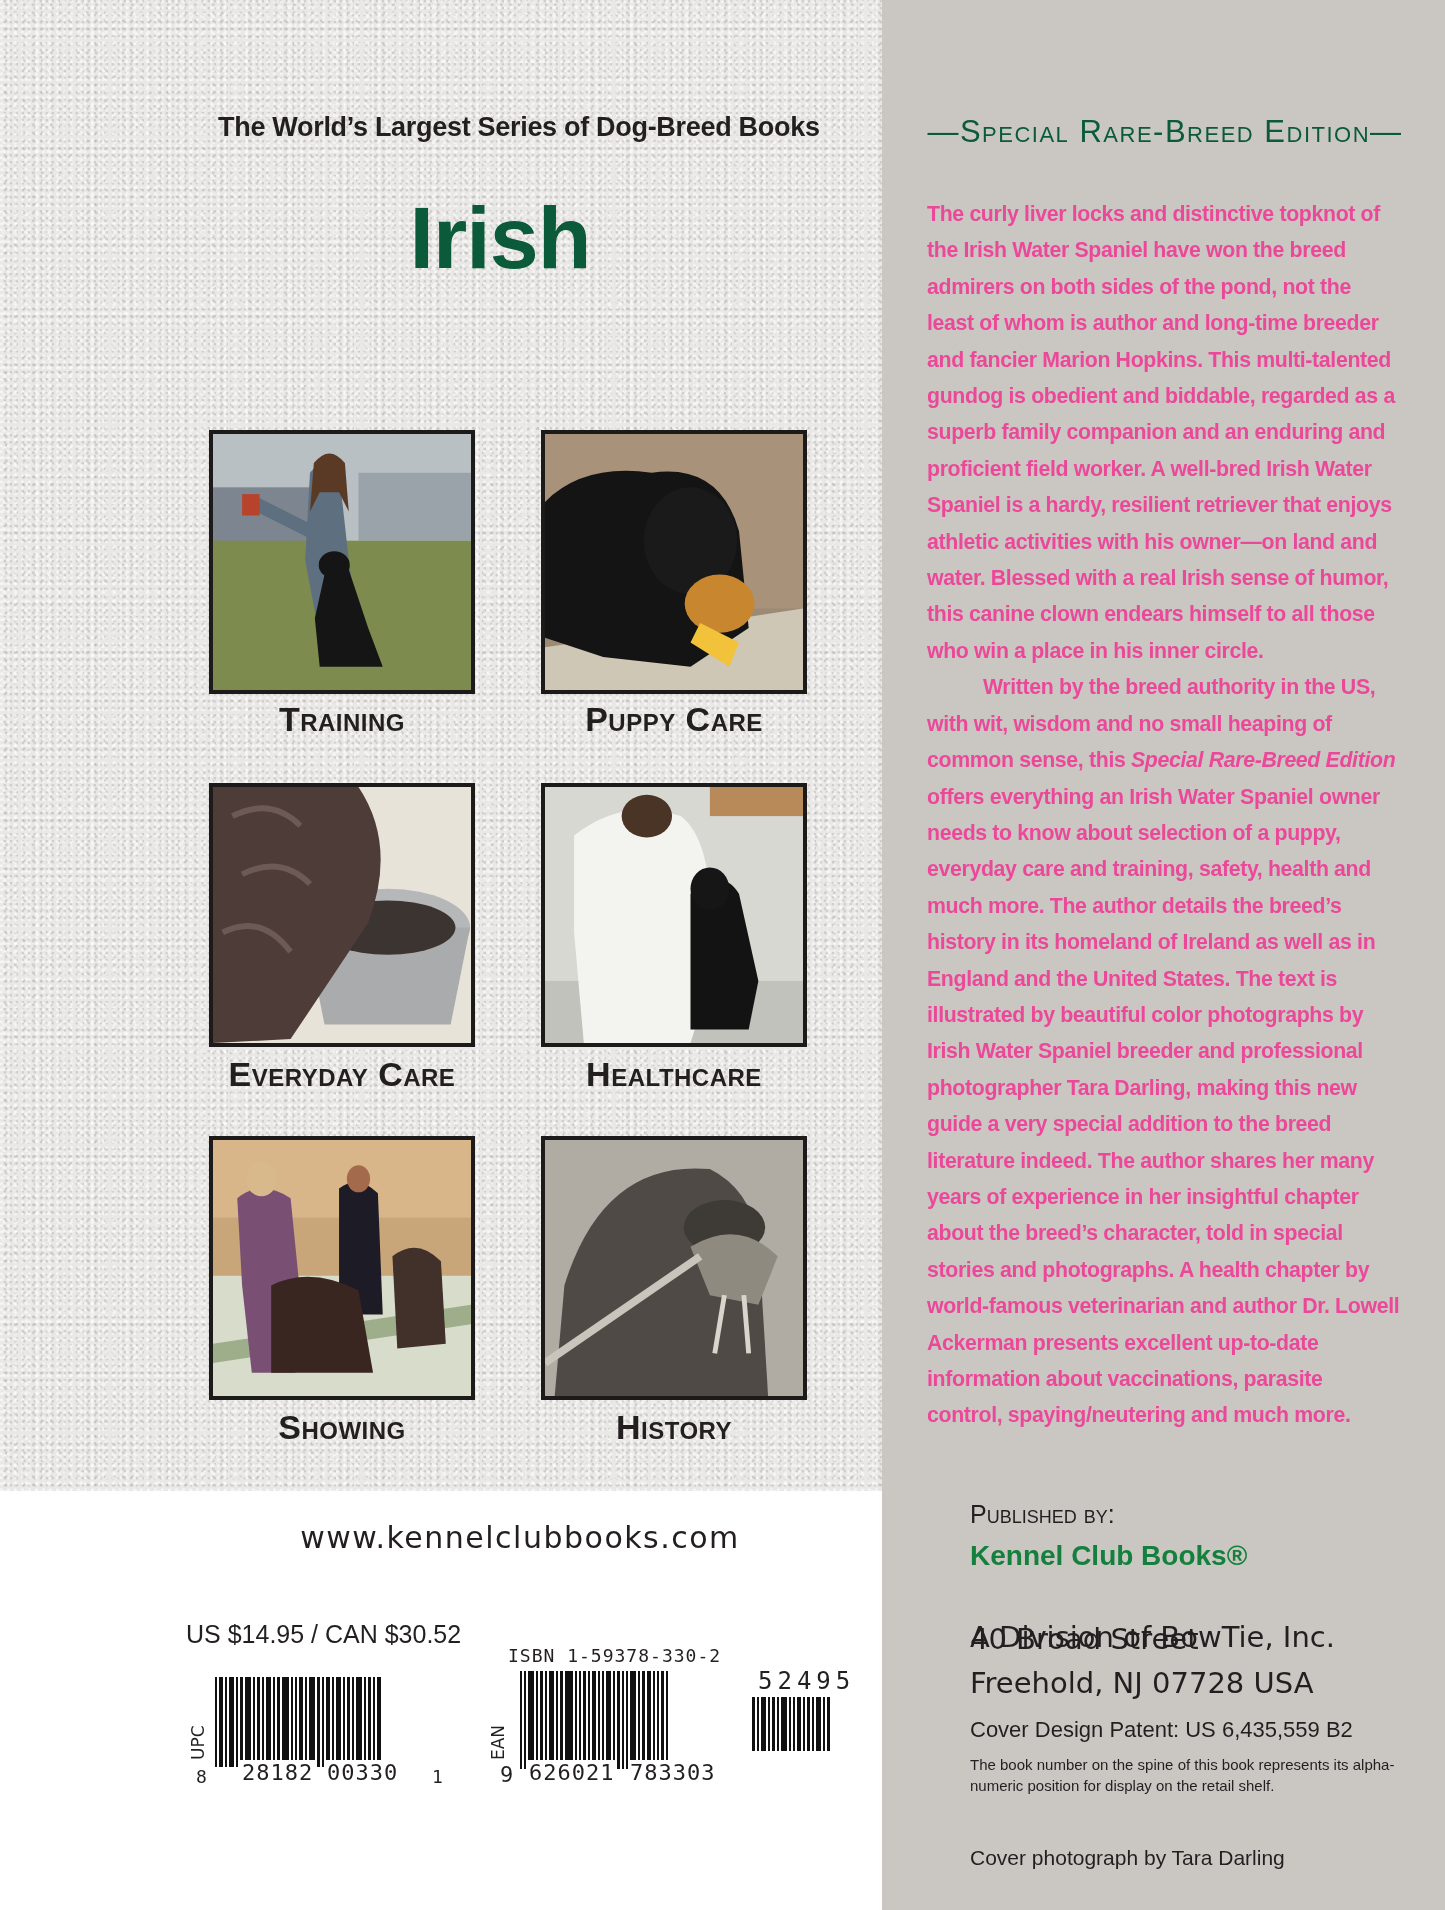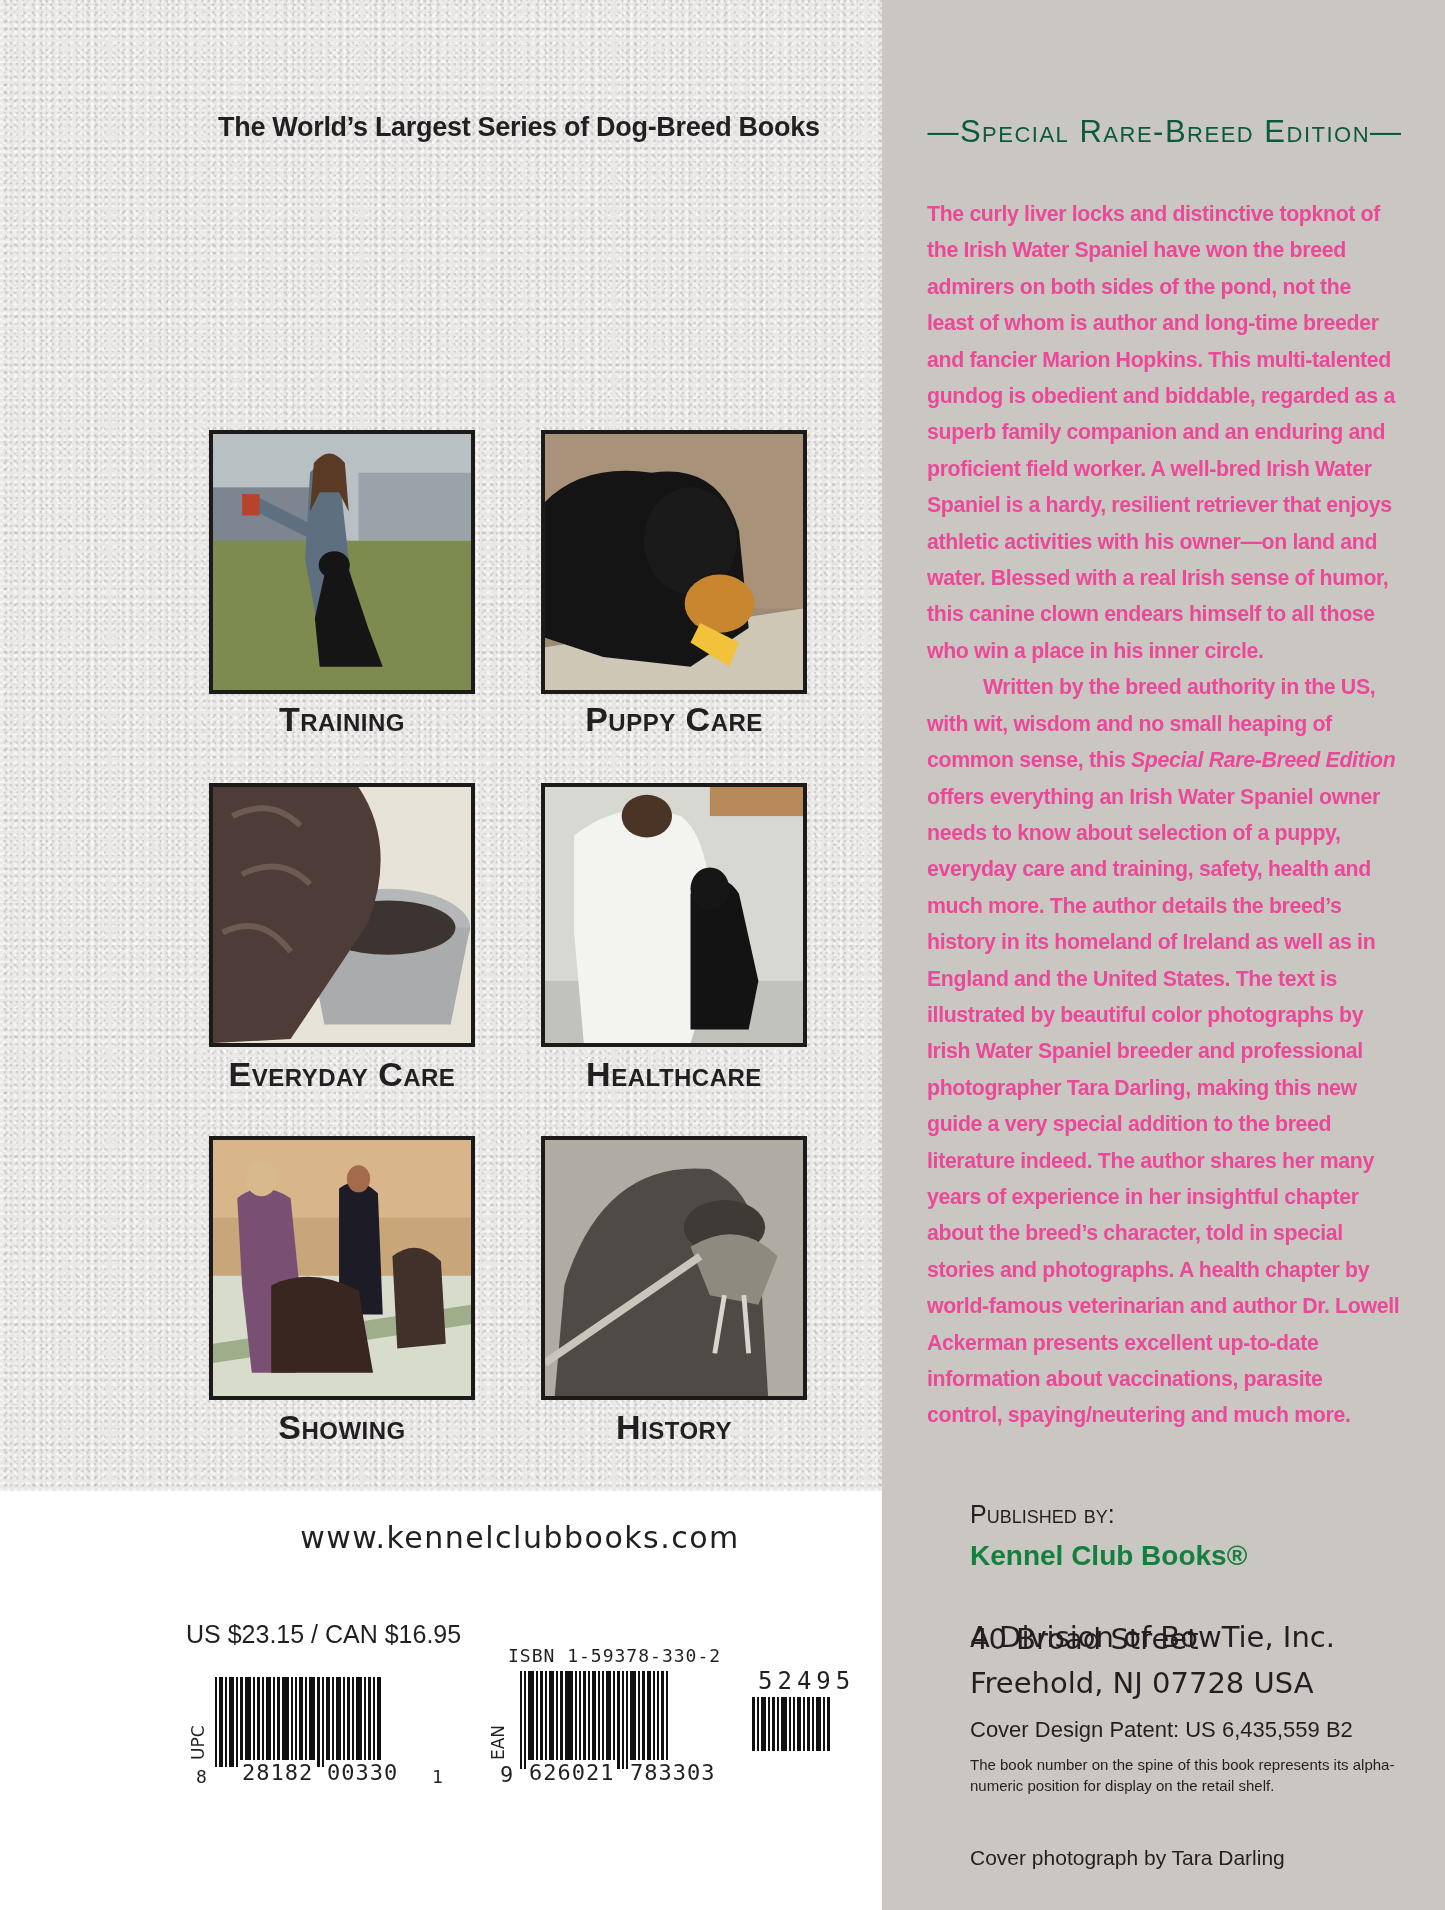--- a/index.html
+++ b/index.html
@@ -87,20 +87,21 @@
 </style>
 </head>
 <body>
 
 <div class="left-panel"></div>
 <div class="left-bottom"></div>
 <div class="right-panel"></div>
 
 <div class="series-line">The World’s Largest Series of Dog-Breed Books</div>
 <div class="title">
+  <div>Irish</div>
 </div>
 
 <div class="photo" style="left:209px; top:430px;">
   <svg viewBox="0 0 266 264" preserveAspectRatio="none">
     <rect width="266" height="264" fill="#c9cfd2"></rect>
     <rect y="0" width="266" height="110" fill="#b9c0c4"></rect>
     <rect x="0" y="55" width="110" height="60" fill="#7d8590"></rect>
     <rect x="150" y="40" width="116" height="70" fill="#9aa3aa"></rect>
     <rect y="110" width="266" height="154" fill="#7d8c4e"></rect>
     <path d="M100 40 Q115 20 130 40 L140 130 L150 200 L110 210 L95 130 Z" fill="#5e6f80"></path>
@@ -175,21 +176,21 @@
     <ellipse cx="185" cy="90" rx="42" ry="28" fill="#3e3a36"></ellipse>
     <path d="M150 110 Q200 80 240 120 L220 170 L170 160 Z" fill="#8f8a80"></path>
     <path d="M0 230 L160 120" stroke="#c9c5bc" stroke-width="8"></path>
     <path d="M185 160 L175 220 M205 160 L210 220" stroke="#d9d5cc" stroke-width="5"></path>
   </svg>
 </div>
 <div class="caption" style="left:509px; top:1408px;">History</div>
 
 <div class="website">www.kennelclubbooks.com</div>
 
-<div class="price">US $23.15 / CAN $16.95</div>
+<div class="price">US $14.95 / CAN $30.52</div>
 
 <div class="bc-vlabel" style="left:188px; top:1760px;">UPC</div>
 <div class="barcode" style="left:215px; top:1677px; height:90px; width:210px;">
   <span style="width:2px"></span>
     <span style="width:4px"></span>
     <span style="width:2px"></span>
     <span style="width:5px"></span>
     <span style="width:2px"></span>
     <span style="width:3px"></span>
     <span style="width:6px"></span>

